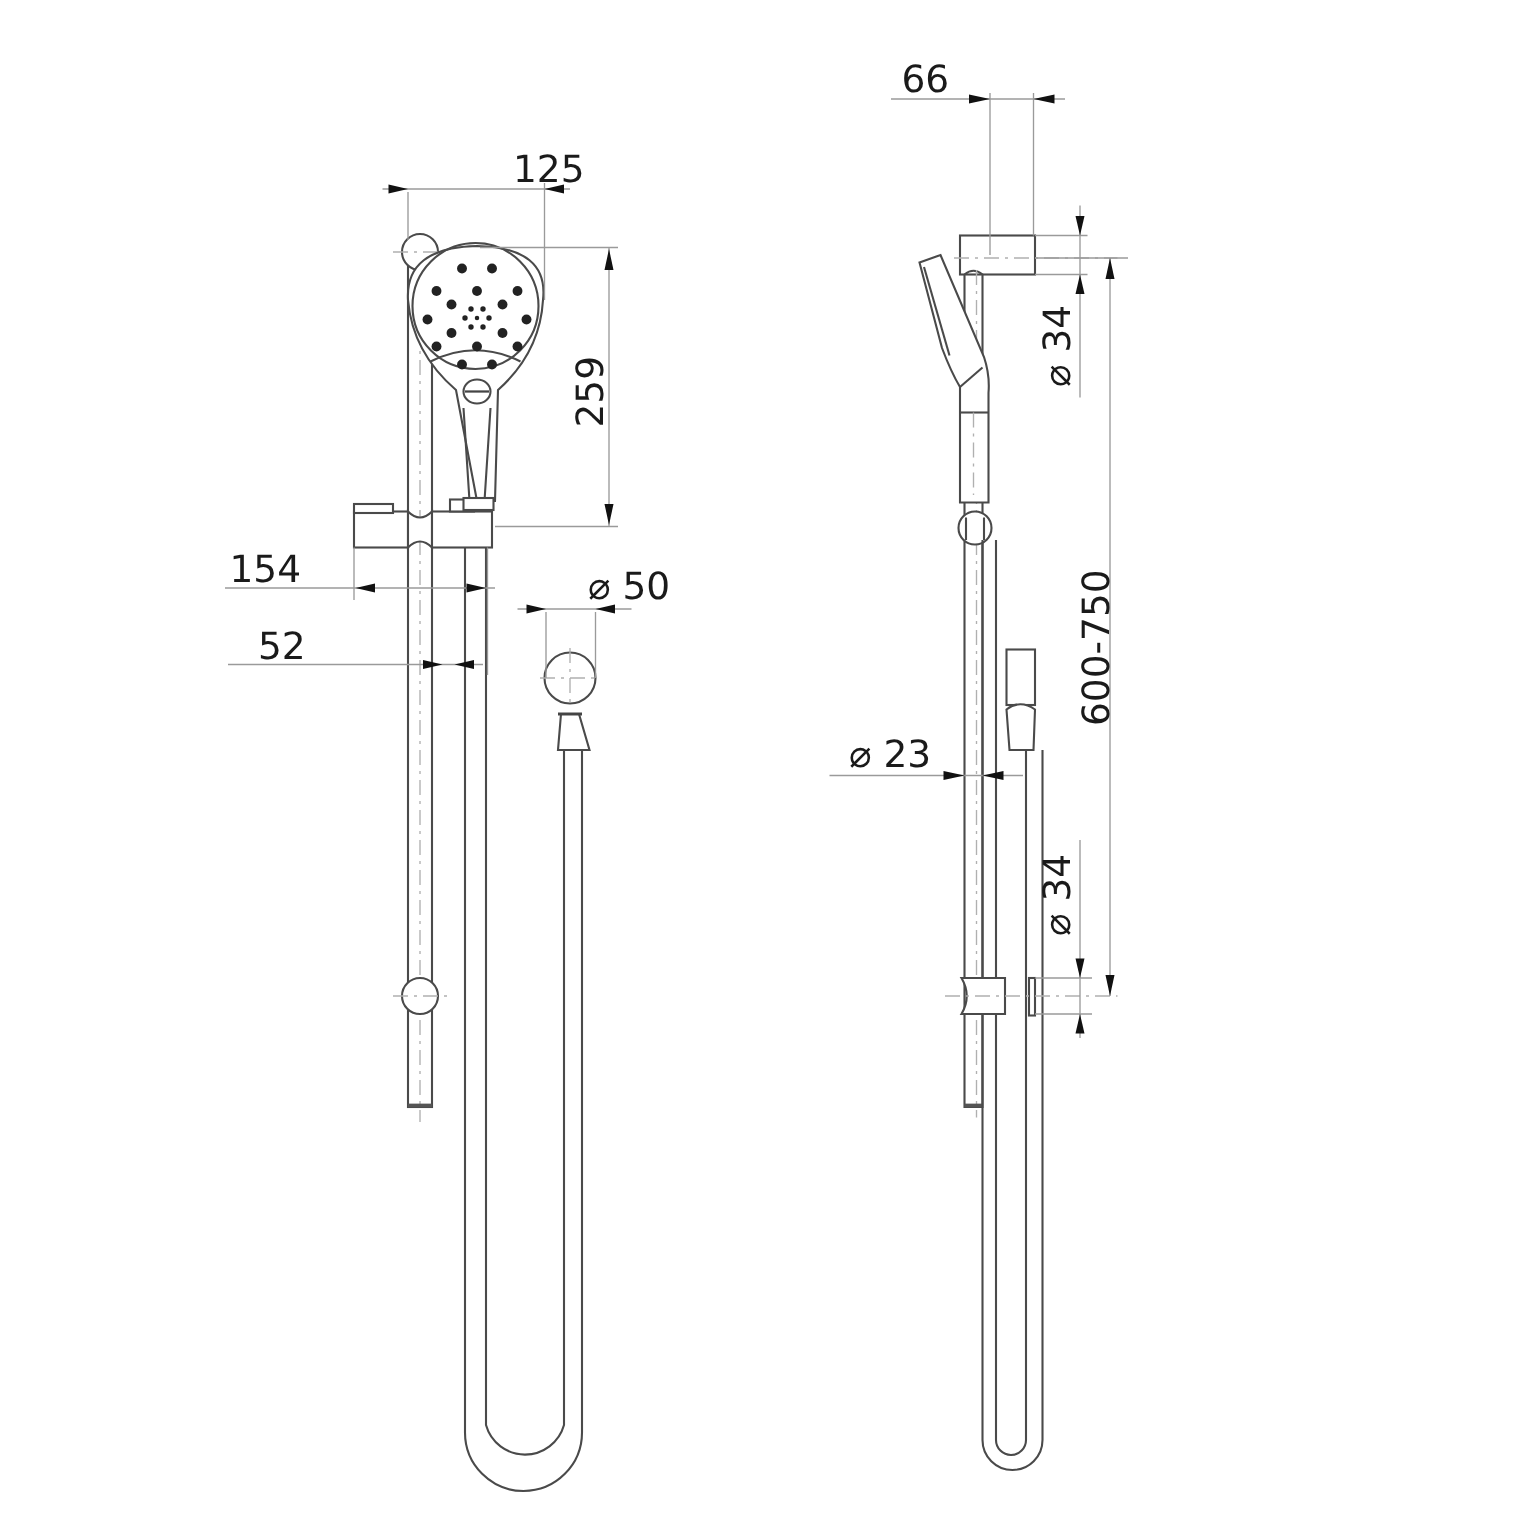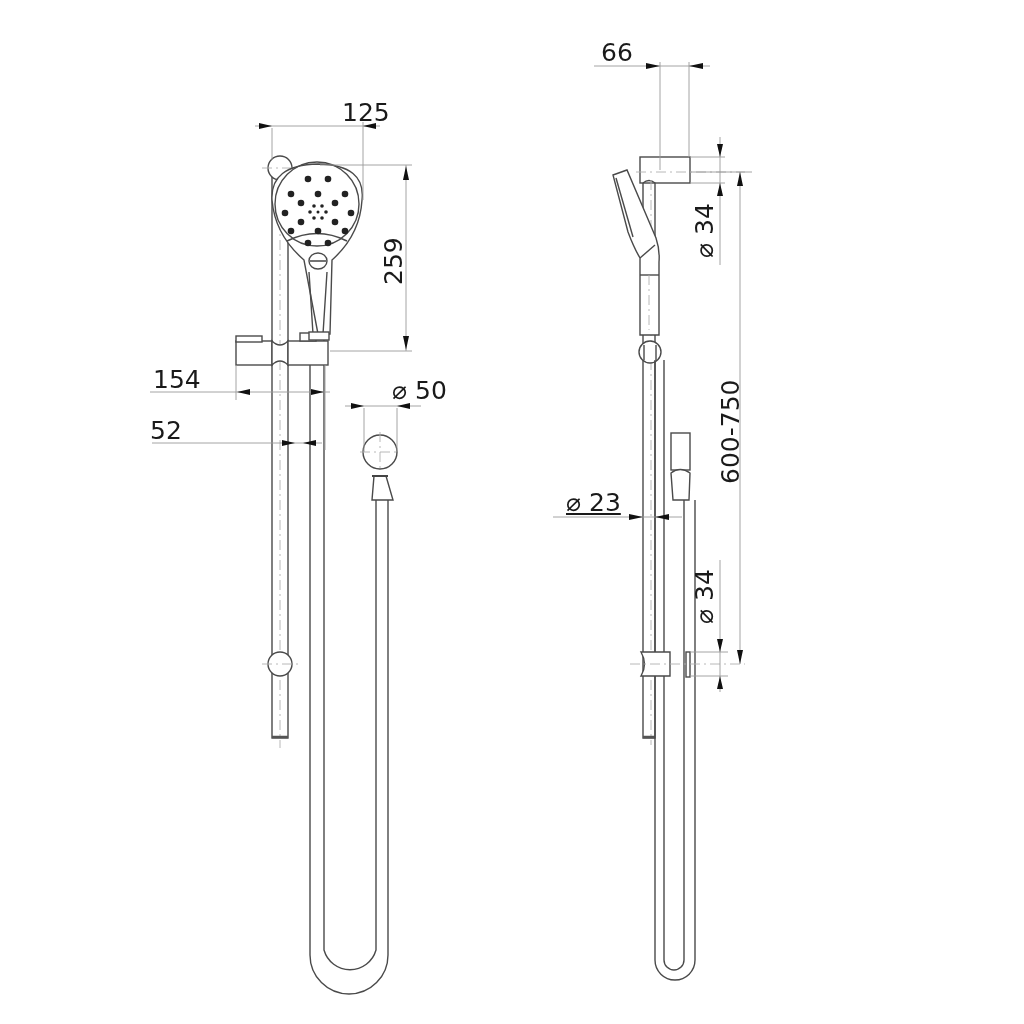--- a/index.html
+++ b/index.html
@@ -197,20 +197,20 @@
       <line class="dim" x1="720" y1="560" x2="720" y2="692"></line>
       <polygon class="arrow" points="720,652 717,639 723,639"></polygon>
       <polygon class="arrow" points="720,676 717,689 723,689"></polygon>
     </g>
   </g>
 </svg>
 
 <div class="lbl" style="left:298px; top:100px;margin-left:44px;">125</div>
 <div class="lbl rot" style="left:381px; top:285px;">259</div>
 <div class="lbl" style="left:153px; top:367px;">154</div>
-<div class="lbl" style="left:150px; top:418px;">52</div>
+<div class="lbl" style="left:172px; top:418px;">52</div>
 <div class="lbl" style="left:352px; top:378px;margin-left:40px;">⌀ 50</div>
 
 <div class="lbl" style="left:601px; top:40px;">66</div>
 <div class="lbl rot" style="left:692px; top:258px;">⌀ 34</div>
-<div class="lbl" style="left:566px; top:490px;text-decoration:underline;">⌀ 23</div>
+<div class="lbl" style="left:566px; top:490px;">⌀ 23</div>
 <div class="lbl rot" style="left:718px; top:484px;">600-750</div>
 <div class="lbl rot" style="left:692px; top:624px;">⌀ 34</div>
 
 </body></html>

